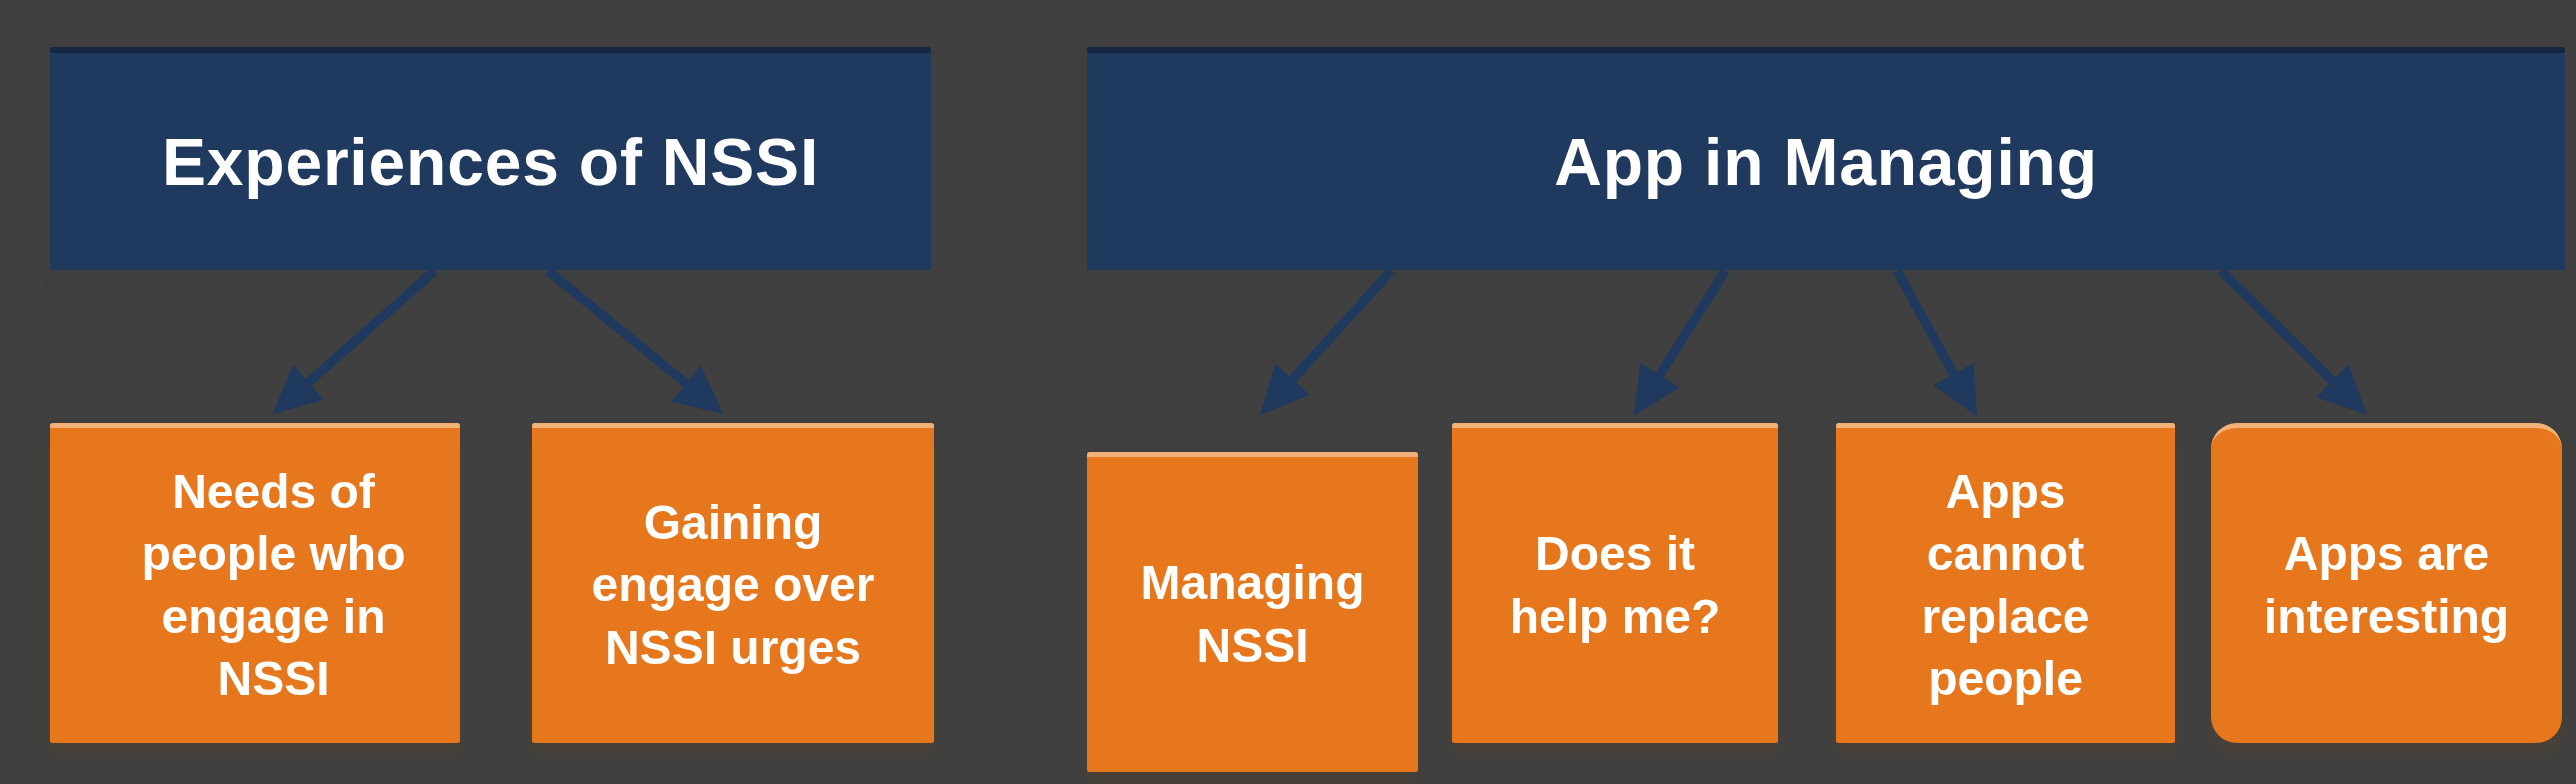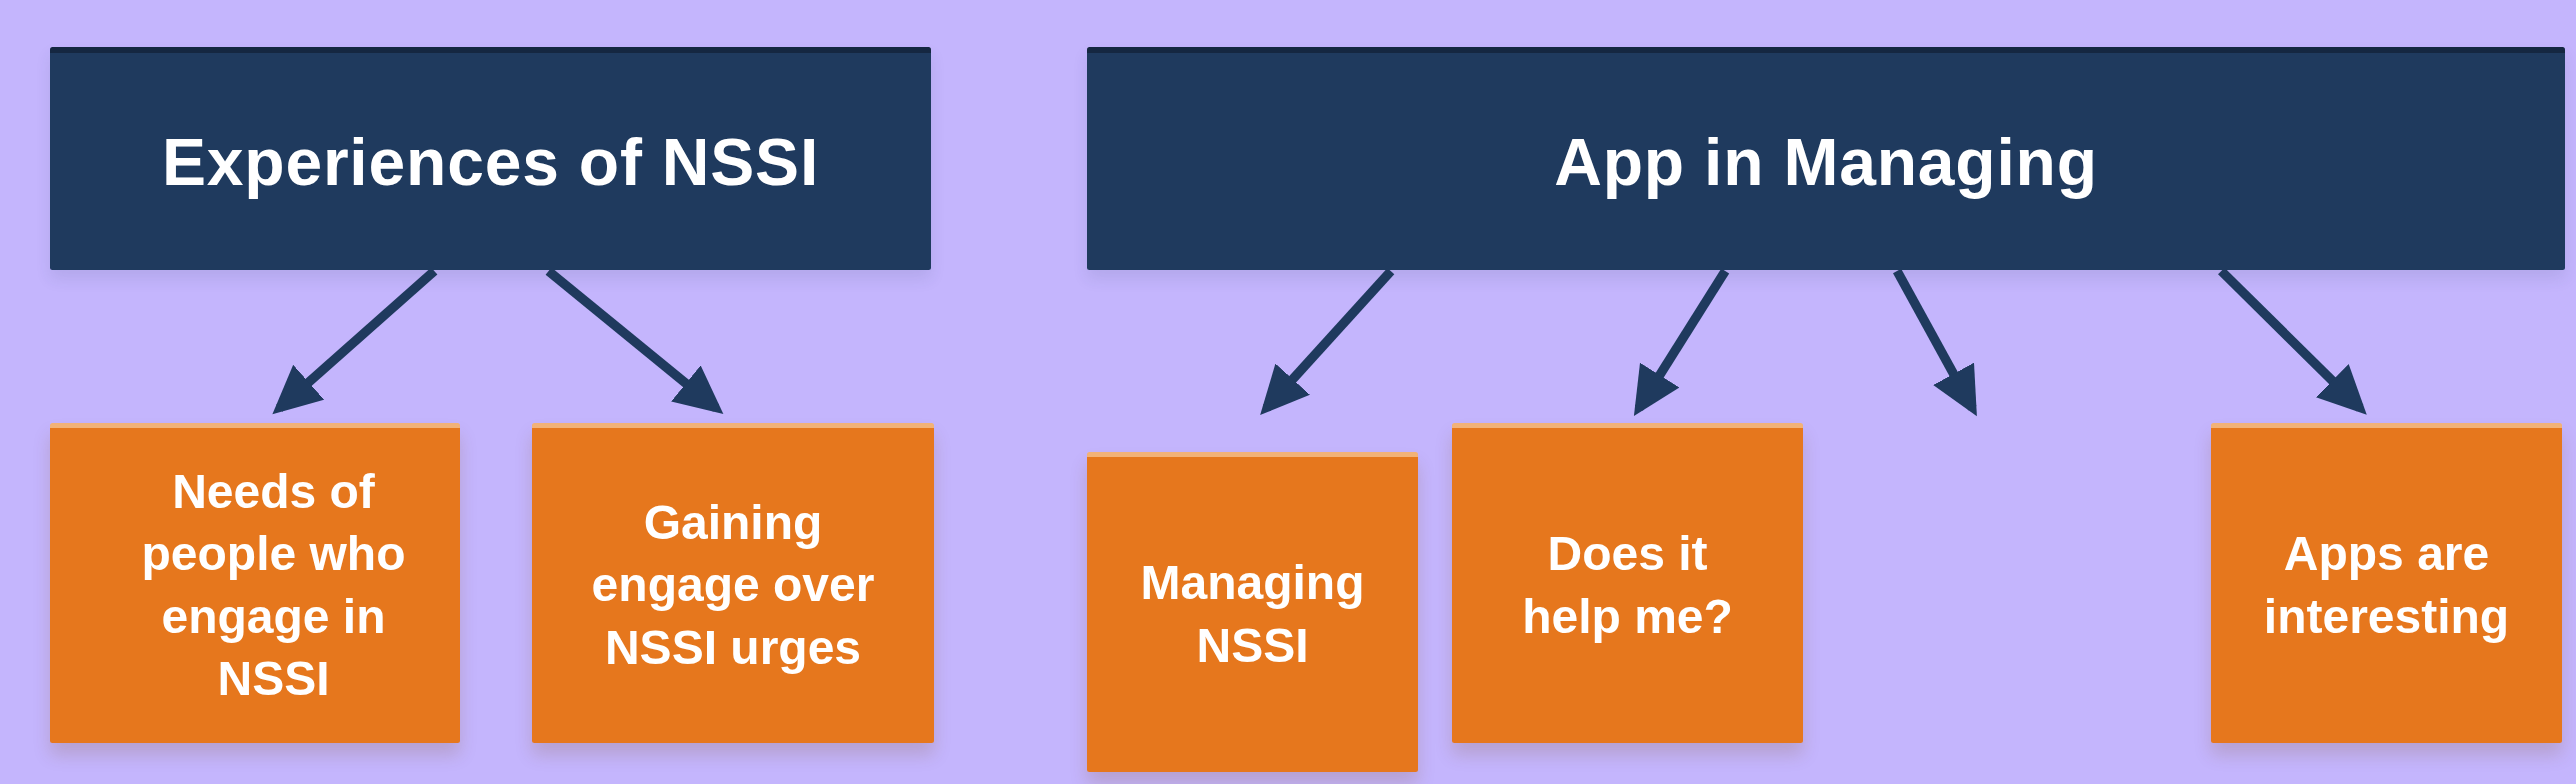--- a/index.html
+++ b/index.html
@@ -4,21 +4,21 @@
 <style>
   html, body {
     margin: 0;
     padding: 0;
     background: #ffffff;
   }
   .canvas {
     position: relative;
     width: 2576px;
     height: 785px;
-    background: #c4b5fd;
+    background: #404040;
     font-family: "Liberation Sans", sans-serif;
     overflow: hidden;
   }
   .arrows-layer {
     position: absolute;
     left: 0;
     top: 0;
     width: 2576px;
     height: 785px;
     pointer-events: none;
@@ -48,23 +48,23 @@
     line-height: 1.3;
     white-space: pre-line;
     box-shadow: 0 12px 17px rgba(120, 70, 10, 0.18);
   }
   
   .pos-header-left  { left: 50px;   top: 47px;  width: 881px; height: 223px; }
   .pos-header-right { left: 1087px; top: 47px;  width: 1478px; height: 223px; }
   .pos-node-1 { left: 50px;   top: 423px; width: 410px; height: 320px; padding-left: 37px; }
   .pos-node-2 { left: 532px;  top: 423px; width: 402px; height: 320px; }
   .pos-node-3 { left: 1087px; top: 423px; width: 331px; height: 320px; margin-top: 29px; }
-  .pos-node-4 { left: 1452px; top: 423px; width: 351px; height: 320px; }
+  .pos-node-4 { left: 1452px; top: 423px; width: 326px; height: 320px; }
   .pos-node-5 { left: 1836px; top: 423px; width: 339px; height: 320px; }
-  .pos-node-6 { left: 2211px; top: 423px; width: 351px; height: 320px; }
+  .pos-node-6 { left: 2211px; top: 423px; width: 351px; height: 320px; border-radius: 26px; }
 </style>
 </head>
 <body>
 
 <div class="canvas">
 
   <svg class="arrows-layer" viewBox="0 0 3043 927" xmlns="http://www.w3.org/2000/svg">
     <defs>
       <marker id="ah" markerWidth="6" markerHeight="6" refX="4.2" refY="2.5" orient="auto">
         <path d="M0,0 L5.2,2.5 L0,5 Z" fill="#1f3a5e"></path>
@@ -92,18 +92,22 @@
 NSSI urges</div>
 
   <div class="box header-box pos-header-right">App in Managing</div>
 
   <div class="box theme-box pos-node-3">Managing
 NSSI</div>
 
   <div class="box theme-box pos-node-4">Does it
 help me?</div>
 
+  <div class="box theme-box pos-node-5">Apps
+cannot
+replace
+people</div>
 
   <div class="box theme-box pos-node-6">Apps are
 interesting</div>
 
 </div>
 
 
 </body></html>

